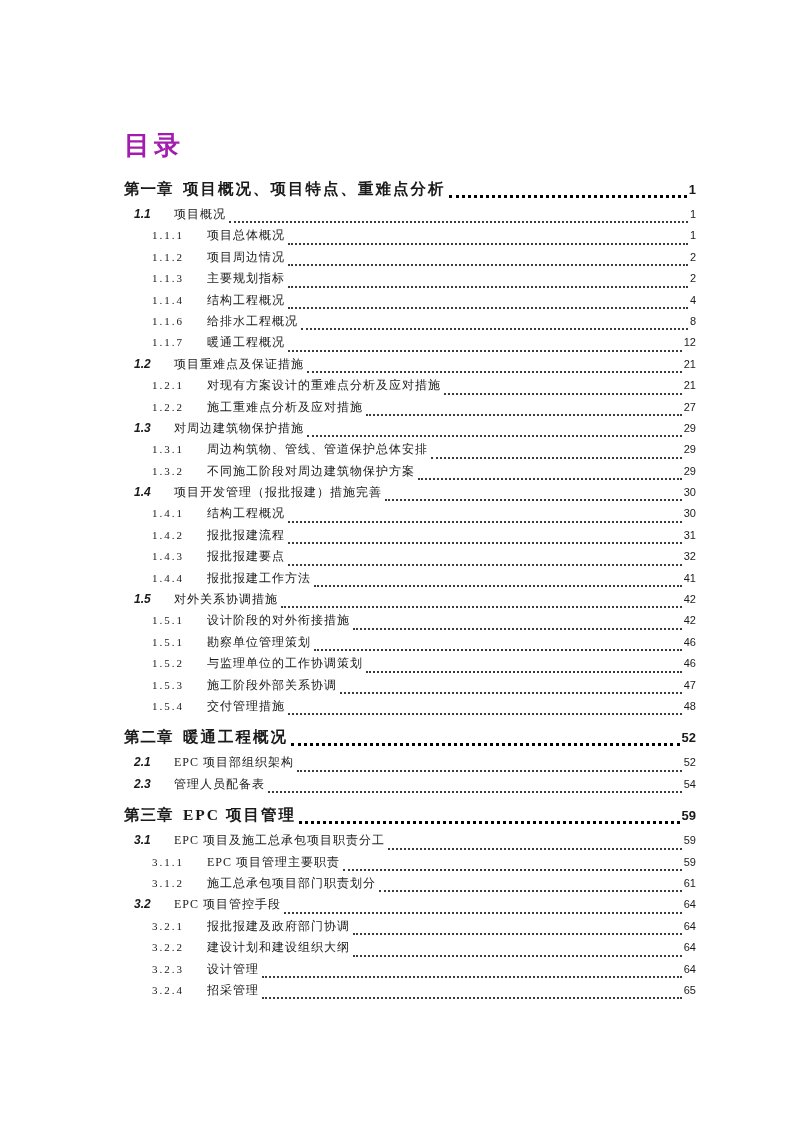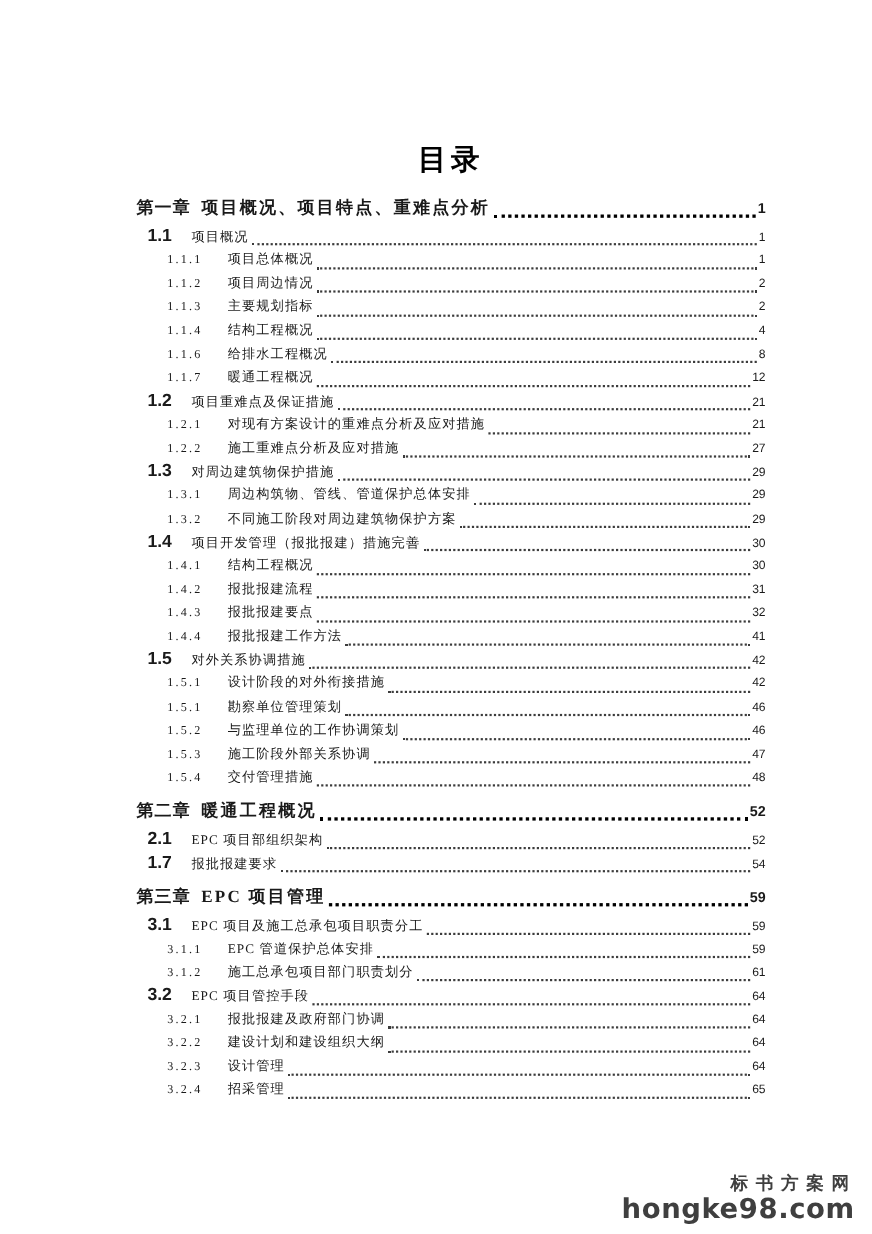--- a/index.html
+++ b/index.html
@@ -11,22 +11,21 @@
     font-family: "Liberation Serif", serif;
     color: #1a1a1a;
   }
   .page { position: absolute; inset: 0; }
   .toc-wrap {
     position: absolute;
     left: 124px; top: 128px;
     width: 572px;
   }
   .doc-title {
-    text-align: center;
-    color: #000000;
+    color: #a21caf;
     font-size: 26px;
     font-weight: bold;
     letter-spacing: 4px;
     margin: 0 0 16px 0;
     font-family: "Liberation Serif", serif;
   }
   .row {
     display: flex;
     align-items: baseline;
     height: 21.4px;
@@ -54,21 +53,21 @@
     margin: 8px 0 3px 0;
     font-weight: bold;
     font-size: 15.5px;
   }
   .l1 .num { width: 59px; font-family: "Liberation Serif", serif; letter-spacing: 1px; }
   .l1 .label { letter-spacing: 2px; }
   .l1 .leader { border-bottom: 3px dotted #000; margin-bottom: 5px; }
   .l1 .pagenum { font-size: 13px; font-weight: bold; }
   
   .l2 { padding-left: 10px; }
-  .l2 .num { width: 40px; font-size: 16px; font-weight: 600; }
+  .l2 .num { width: 40px; font-size: 12px; font-weight: 600; font-style: italic; }
   
   .l3 { padding-left: 28px; }
   .l3 .num { width: 55px; font-size: 11px; font-family: "Liberation Serif", serif; letter-spacing: 2px; }
   .watermark {
     position: absolute;
     right: 16px; bottom: 10px;
     text-align: right;
     color: #3f3f3f;
     font-family: "DejaVu Sans", sans-serif;
     font-weight: bold;
@@ -241,40 +240,40 @@
     <span class="leader"></span>
     <span class="pagenum">52</span>
   </div>
         <div class="row l2">
     <span class="num">2.1</span>
     <span class="label">EPC 项目部组织架构</span>
     <span class="leader"></span>
     <span class="pagenum">52</span>
   </div>
         <div class="row l2">
-    <span class="num">1.7</span>
-    <span class="label">报批报建要求</span>
+    <span class="num">2.3</span>
+    <span class="label">管理人员配备表</span>
     <span class="leader"></span>
     <span class="pagenum">54</span>
   </div>
         <div class="row l1">
     <span class="num">第三章</span>
     <span class="label">EPC 项目管理</span>
     <span class="leader"></span>
     <span class="pagenum">59</span>
   </div>
         <div class="row l2">
     <span class="num">3.1</span>
     <span class="label">EPC 项目及施工总承包项目职责分工</span>
     <span class="leader"></span>
     <span class="pagenum">59</span>
   </div>
         <div class="row l3">
     <span class="num">3.1.1</span>
-    <span class="label">EPC 管道保护总体安排</span>
+    <span class="label">EPC 项目管理主要职责</span>
     <span class="leader"></span>
     <span class="pagenum">59</span>
   </div>
         <div class="row l3">
     <span class="num">3.1.2</span>
     <span class="label">施工总承包项目部门职责划分</span>
     <span class="leader"></span>
     <span class="pagenum">61</span>
   </div>
         <div class="row l2">
@@ -303,18 +302,14 @@
   </div>
         <div class="row l3">
     <span class="num">3.2.4</span>
     <span class="label">招采管理</span>
     <span class="leader"></span>
     <span class="pagenum">65</span>
   </div>
       </div>
   </div>
 
-  <div class="watermark">
-    <div class="wm-line1">标书方案网</div>
-    <div class="wm-line2">hongke98.com</div>
-  </div>
 
 </div>
 
 </body></html>

